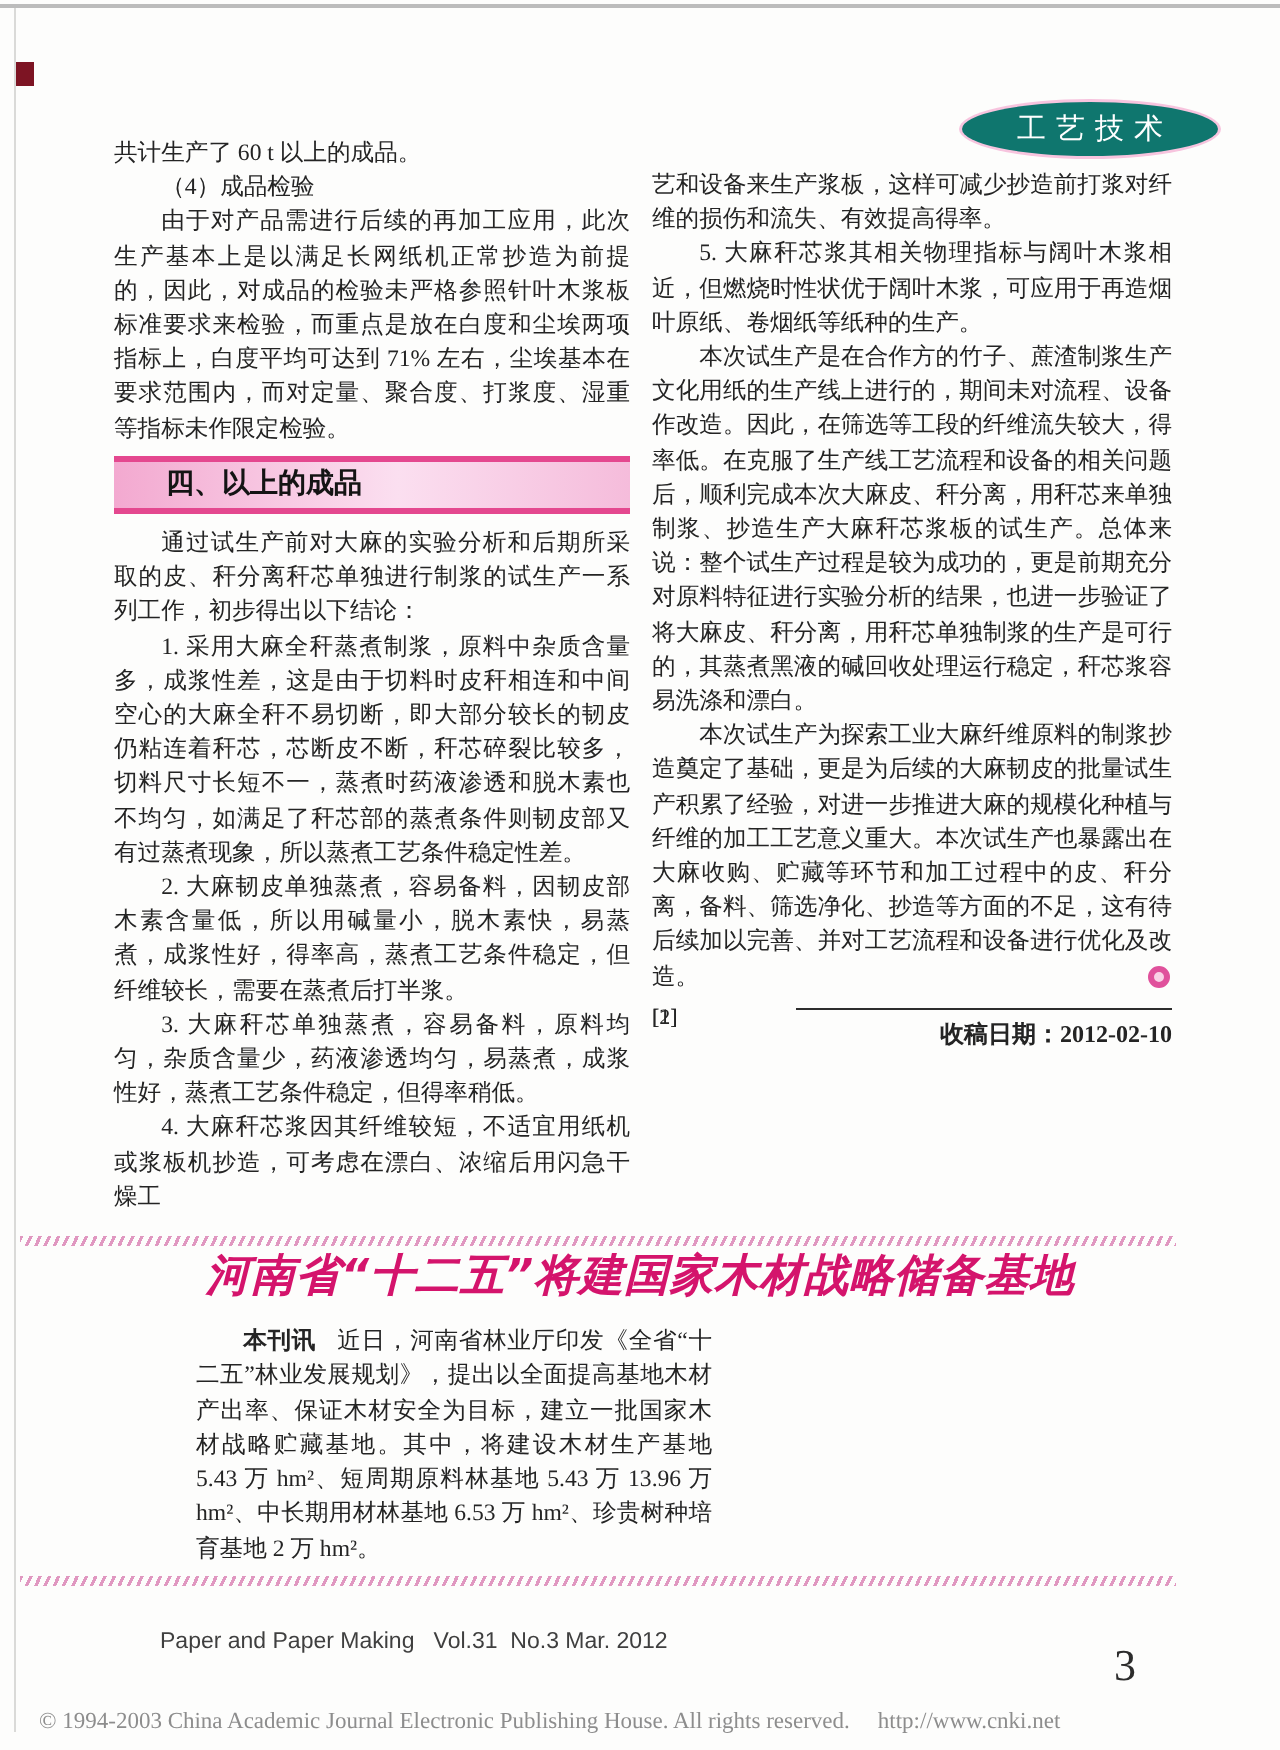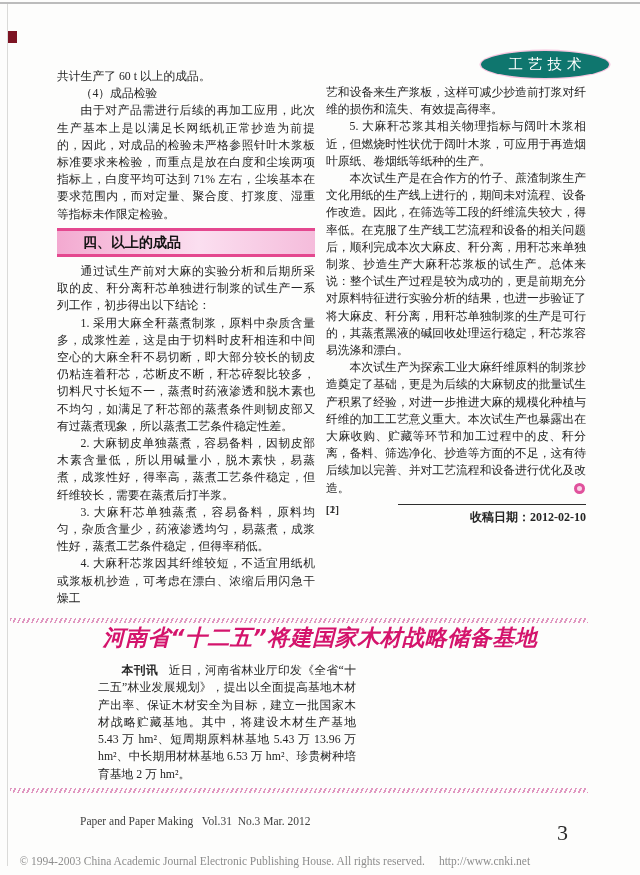--- a/index.html
+++ b/index.html
@@ -72,21 +72,21 @@
     position:absolute; top:662px; width:258px;
     font-size:11.8px; line-height:17.3px; text-align:justify;
   }
   #news-left  { left:57px;margin-left:41px; }
   #news-right { left:326px; width:260px; }
   .news-col p { margin:0; text-indent:2em; }
   .lead { font-weight:bold; margin-right:.9em; }
 
   .journal-line {
     position:absolute; left:80px; top:815px; white-space:pre;
-    font-family:Liberation Serif, serif;
+    font-family:Liberation Sans, sans-serif;
     font-size:11.5px; color:#3f3f3f;
   }
   .pageno { position:absolute; left:557px; top:820px; font-size:22px; color:#2c2c2c; }
   .copyright {
     position:absolute; left:8px; top:843px; width:632px; white-space:pre;
     font-size:11.5px; color:#8d8d8d;
   }
   .copyright .url { margin-left:14px;text-align:right; }
   .watermark {
     position:absolute; right:2px; top:840px; text-align:right;

